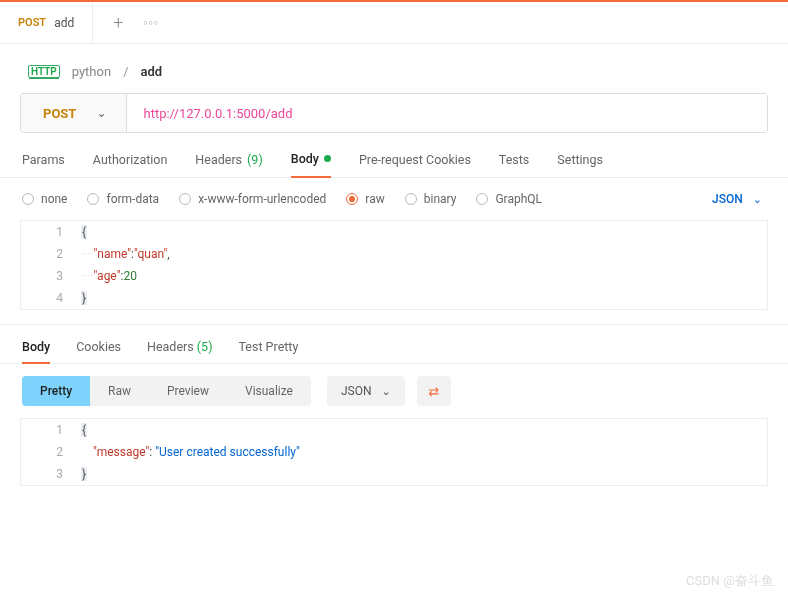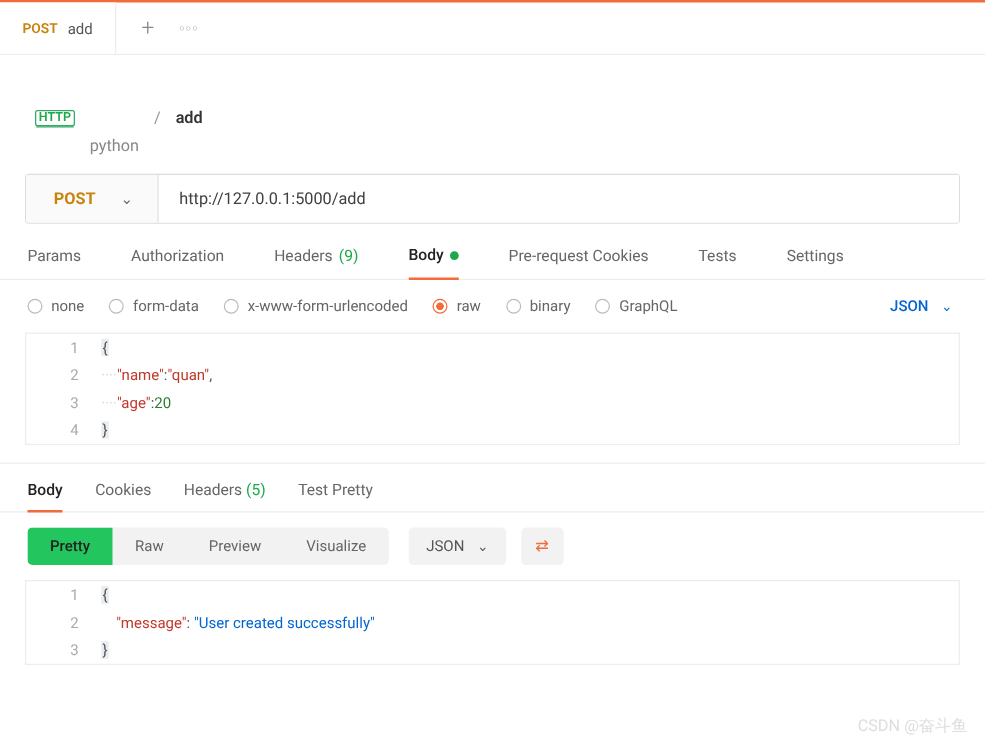--- a/index.html
+++ b/index.html
@@ -8,31 +8,31 @@
 .tab-bar { display: flex; border-bottom: 1px solid #ededed; height: 44px; align-items: stretch; border-top: 2px solid #f26b3a; }
 .tab { display: flex; align-items: center; padding: 0 18px; border-right: 1px solid #ededed; background: #fff; gap: 8px; }
 .tab-method { color: #c7830b; font-weight: 600; font-size: 11px; }
 .tab-title { color: #555; font-size: 12px; }
 .tab-actions { display: flex; align-items: center; gap: 20px; padding: 0 20px; }
 .tab-actions span { color: #888; cursor: pointer; font-size: 14px; }
 
 .breadcrumb { display: flex; align-items: center; padding: 20px 28px 14px; gap: 12px; }
 .http-badge { color: #1ba94c; font-weight: 600; font-size: 10px; border: 1px solid #31aa63; padding: 0 2px; border-radius: 2px; position: relative; }
 .http-badge::after { content: ''; position: absolute; bottom: -2px; left: 0; right: 0; height: 1px; background: #31aa63; }
-.bc-item { color: #888; font-size: 13px; margin-top: 46px; }
+.bc-item { color: #888; font-size: 13px; }
 .bc-sep { color: #999; }
 .bc-current { color: #333; font-weight: 600; font-size: 13px; }
 
 .url-bar { display: flex; margin: 0 20px; border: 1px solid #ddd; border-radius: 3px; height: 40px; }
 .method-select { display: flex; align-items: center; padding: 0 20px 0 22px; border-right: 1px solid #ddd; background: #fafafa; gap: 20px; cursor: pointer; }
 .method-label { color: #c7830b; font-weight: 700; font-size: 13px; }
 .chev { color: #666; font-size: 12px; }
-.url-input { flex: 1; border: none; padding: 0 16px; font-size: 13px; color: #404040; outline: none; }
-
-.req-tabs { display: flex; padding: 18px 22px 0; gap: 40px; border-bottom: 1px solid #ededed; }
+.url-input { flex: 1; border: none; padding: 0 16px; font-size: 13px; color: #ec4899; outline: none; }
+
+.req-tabs { display: flex; padding: 18px 22px 0; gap: 28px; border-bottom: 1px solid #ededed; }
 .req-tab { padding-bottom: 10px; color: #666; font-size: 12.5px; cursor: pointer; display: flex; align-items: center; gap: 5px; }
 .req-tab.active { color: #222; border-bottom: 2px solid #f26b3a; margin-bottom: -1px; font-weight: 500; }
 .count { color: #1ba94c; }
 .dot-ind { width: 7px; height: 7px; border-radius: 50%; background: #1ba94c; display: inline-block; }
 
 .body-opts { display: flex; padding: 14px 22px; gap: 20px; align-items: flex-end; }
 .radio-opt { display: flex; align-items: center; gap: 7px; color: #666; font-size: 12px; cursor: pointer; }
 .radio { width: 12px; height: 12px; border-radius: 50%; border: 1px solid #bbb; display: inline-block; }
 .radio.on { border-color: #f26b3a; background: radial-gradient(circle, #f26b3a 40%, transparent 45%); }
 .type-sel { margin-left: auto; color: #0265d2; font-size: 12px; font-weight: 500; display: flex; align-items: center; gap: 10px; cursor: pointer; padding-right: 4px; }
@@ -47,21 +47,21 @@
 .pn { color: #555; }
 .num { color: #2e7d32; }
 
 .resp-bar { display: flex; padding: 14px 22px 0; gap: 26px; border-top: 1px solid #ededed; border-bottom: 1px solid #ededed; }
 .resp-tab { padding-bottom: 8px; color: #666; font-size: 12.5px; cursor: pointer; }
 .resp-tab.active { color: #222; border-bottom: 2px solid #f26b3a; margin-bottom: -1px; font-weight: 500; }
 
 .view-bar { display: flex; padding: 12px 22px; gap: 0; align-items: center; }
 .view-group { display: flex; background: #f2f2f2; border-radius: 4px; overflow: hidden; }
 .view-btn { padding: 8px 18px; color: #666; font-size: 12px; cursor: pointer; }
-.view-btn.active { background: #22c55e; color: #222; font-weight: 500; }
+.view-btn.active { background: #7dd3fc; color: #222; font-weight: 500; }
 .fmt-sel { display: flex; align-items: center; gap: 10px; background: #f2f2f2; padding: 8px 14px; border-radius: 4px; margin-left: 16px; cursor: pointer; font-size: 12px; color: #555; }
 .wrap-btn { width: 34px; height: 30px; background: #f2f2f2; border-radius: 4px; margin-left: 12px; display: flex; align-items: center; justify-content: center; color: #f26b3a; cursor: pointer; font-size: 13px; }
 
 .resp-editor { margin: 0 20px; font-family: "SFMono-Regular", Consolas, monospace; font-size: 12px; border: 1px solid #ededed; }
 .str2 { color: #0265d2; }
 
 .watermark { position: absolute; bottom: 12px; right: 14px; color: #ddd; font-size: 13px; }
 </style>
 </head>
 <body>

